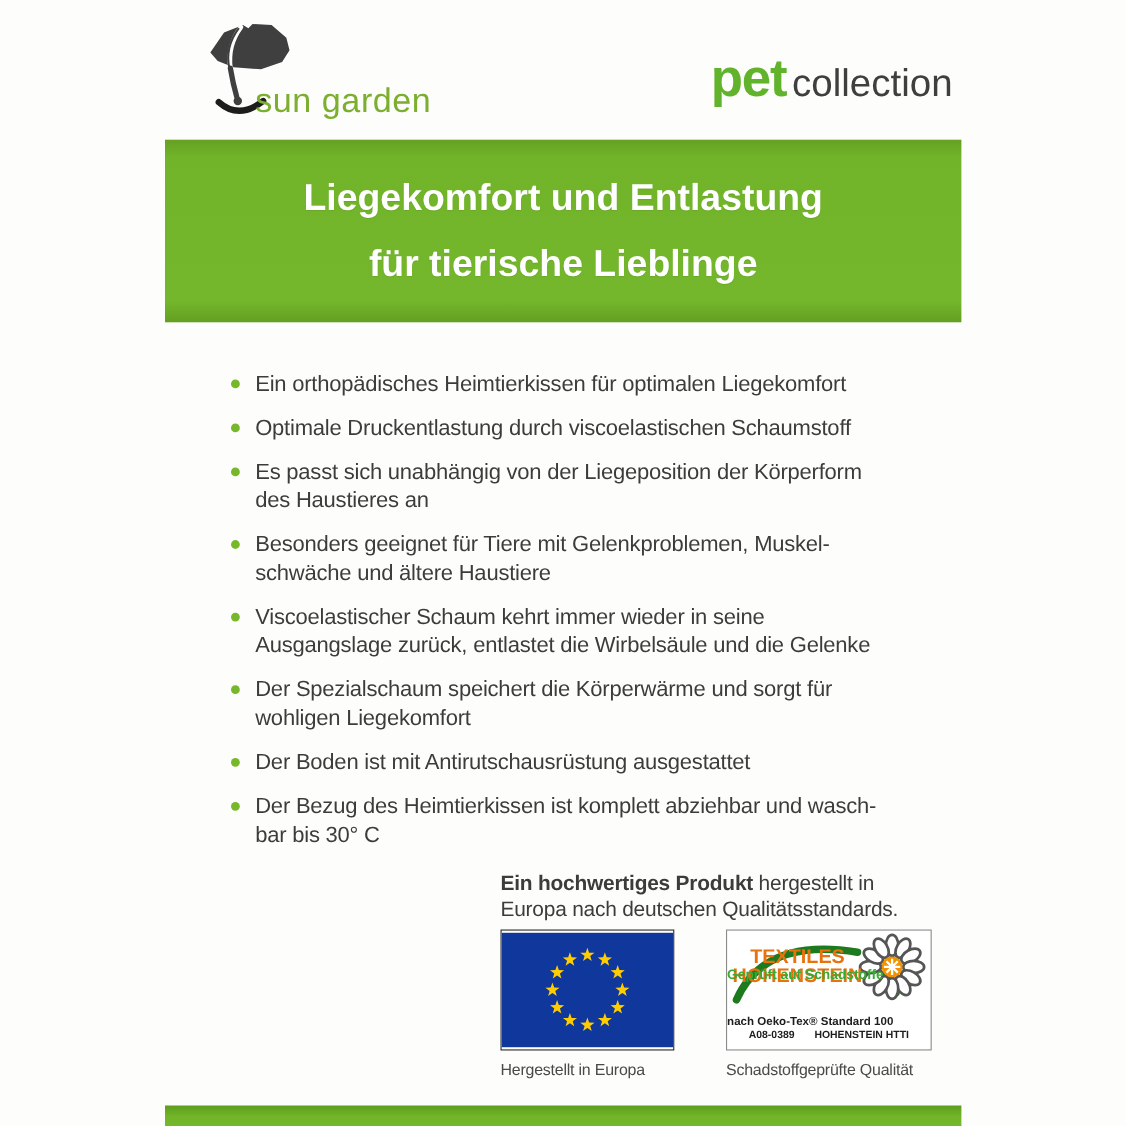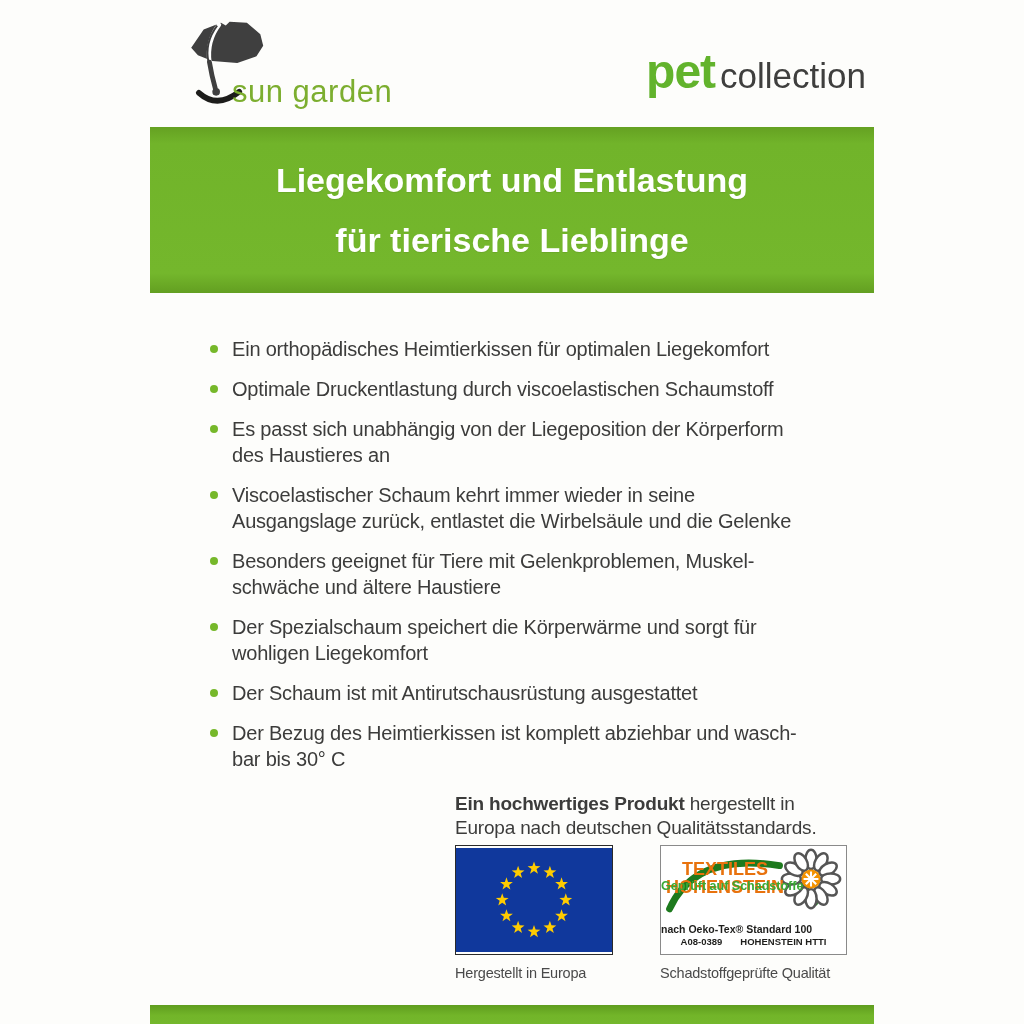--- a/index.html
+++ b/index.html
@@ -119,36 +119,36 @@
       <span class="dot"></span>
       <span class="bullet-text">Optimale Druckentlastung durch viscoelastischen Schaumstoff</span>
     </div>
     <div class="bullet-row">
       <span class="dot"></span>
       <span class="bullet-text">Es passt sich unabhängig von der Liegeposition der Körperform
 des Haustieres an</span>
     </div>
     <div class="bullet-row">
       <span class="dot"></span>
+      <span class="bullet-text">Besonders geeignet für Tiere mit Gelenkproblemen, Muskel-
+schwäche und ältere Haustiere</span>
+    </div>
+    <div class="bullet-row">
+      <span class="dot"></span>
       <span class="bullet-text">Viscoelastischer Schaum kehrt immer wieder in seine
 Ausgangslage zurück, entlastet die Wirbelsäule und die Gelenke</span>
     </div>
     <div class="bullet-row">
       <span class="dot"></span>
-      <span class="bullet-text">Besonders geeignet für Tiere mit Gelenkproblemen, Muskel-
-schwäche und ältere Haustiere</span>
-    </div>
-    <div class="bullet-row">
-      <span class="dot"></span>
       <span class="bullet-text">Der Spezialschaum speichert die Körperwärme und sorgt für
 wohligen Liegekomfort</span>
     </div>
     <div class="bullet-row">
       <span class="dot"></span>
-      <span class="bullet-text">Der Schaum ist mit Antirutschausrüstung ausgestattet</span>
+      <span class="bullet-text">Der Boden ist mit Antirutschausrüstung ausgestattet</span>
     </div>
     <div class="bullet-row">
       <span class="dot"></span>
       <span class="bullet-text">Der Bezug des Heimtierkissen ist komplett abziehbar und wasch-
 bar bis 30° C</span>
     </div>
   </div>
 
   <div class="footer-intro"><b>Ein hochwertiges Produkt</b><span> hergestellt in
 Europa nach deutschen Qualitätsstandards.</span></div>

